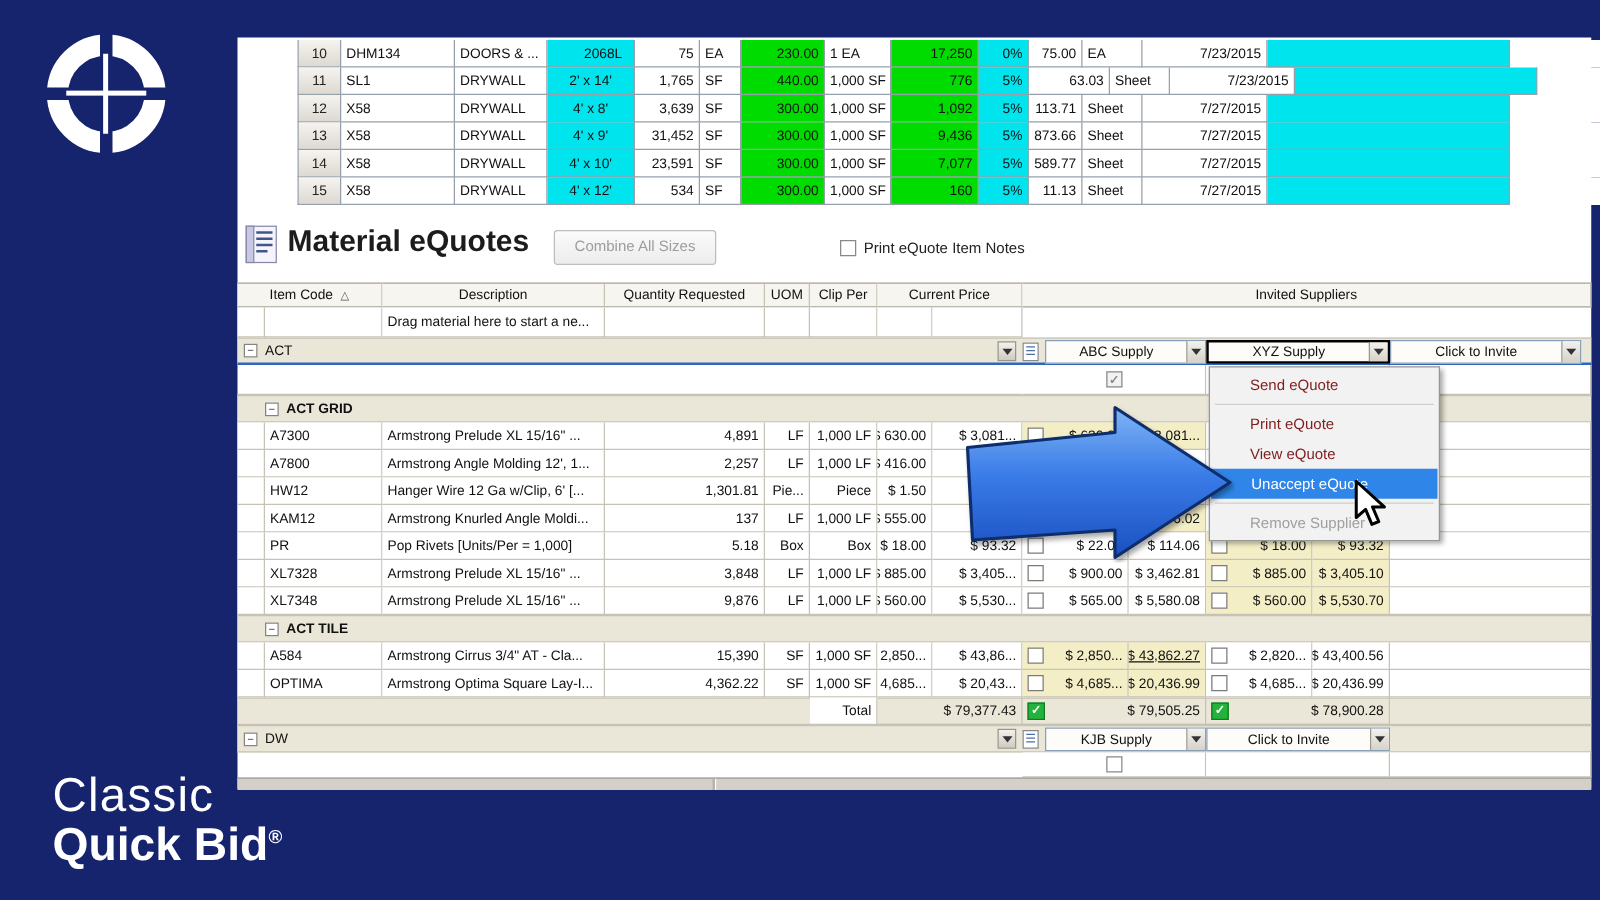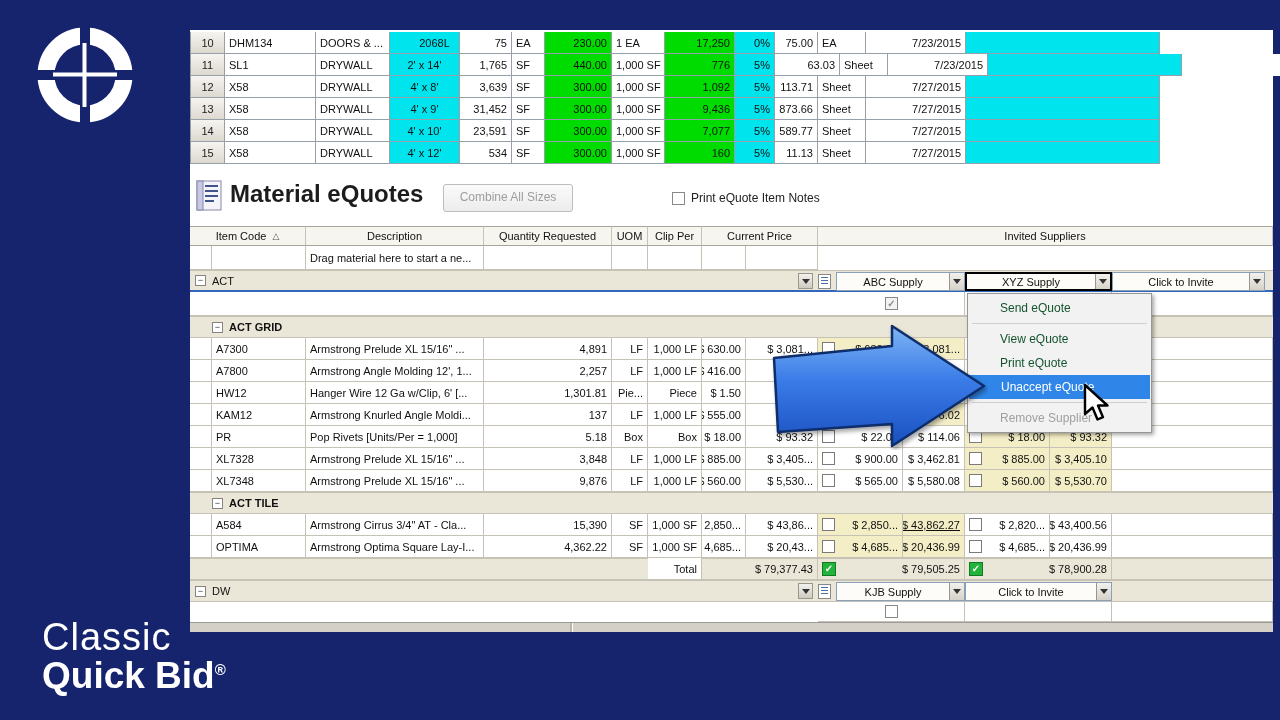--- a/index.html
+++ b/index.html
@@ -9,21 +9,21 @@
 
   
   .row{display:flex;box-sizing:border-box;}
   .cell{box-sizing:border-box;overflow:hidden;white-space:nowrap;padding:0 4px;display:flex;align-items:center;}
   .t-right{justify-content:flex-end;}
   .t-center{justify-content:center;}
 
   
   #topgrid{position:absolute;left:0;top:2px;}
   #topgrid .cell{height:22px;border-right:1px solid #96a0aa;border-bottom:1px solid #96a0aa;font-size:11px;}
-  #topgrid .th-num{background:linear-gradient(#f6f4f0,#ddd9d1);justify-content:center;border:1px solid #96a0aa;border-top:none;color:#222;}
+  #topgrid .th-num{background:linear-gradient(#f6f4f0,#ddd9d1);justify-content:center;border:1px solid #96a0aa;border-top:none;color:#222;margin-left:48px;}
   .c-cyan{background:#00e4ee;}
   .c-green{background:#00dc00;}
   #topgrid .no-border{border:none;background:#fff;}
 
   
   #sec-icon{position:absolute;left:6px;top:150px;}
   #sec-title{position:absolute;left:40px;top:150px;font-size:24px;font-weight:bold;color:#1c1c1c;letter-spacing:0px;}
   #combine-btn{position:absolute;left:253px;top:154px;width:128px;height:26px;border:1px solid #bdbdbd;border-radius:3px;
       background:linear-gradient(#fbfbfb,#ececec);color:#9d9d9d;font-size:12px;text-align:center;line-height:24px;}
   #print-notes{position:absolute;left:482px;top:161px;display:flex;align-items:center;gap:6px;font-size:12px;color:#222;}
@@ -53,21 +53,21 @@
   .combo.focused{border:2px solid #000;}
   .tri{width:0;height:0;border-left:4px solid transparent;border-right:4px solid transparent;border-top:5px solid #333;}
   .ddbtn{position:absolute;width:15px;height:16px;background:linear-gradient(#f2f1ed,#cfcbc1);border:1px solid #9a968c;
       box-sizing:border-box;display:flex;align-items:center;justify-content:center;}
   .docicon{position:absolute;width:13px;height:15px;background:#fff;border:1px solid #888;box-sizing:border-box;}
   .docicon i{display:block;height:1px;background:#4a6fa5;margin:2px 2px 0 2px;}
 
   
   #ctxmenu{position:absolute;left:967px;top:293px;width:183px;background:#f2f2f2;border:1px solid #979797;
       box-shadow:2px 2px 4px rgba(0,0,0,.35);padding:2px 0;z-index:40;}
-  .mitem{height:24px;display:flex;align-items:center;padding-left:32px;font-size:12px;color:#14532d;}
+  .mitem{height:24px;display:flex;align-items:center;padding-left:32px;font-size:12px;color:#7f1d1d;}
   .mitem.hl{background:#2f86e8;color:#fff;margin:0 1px;}
   .mitem.dis{color:#9f9f9f;}
   .msep{height:1px;background:#cfcfcf;margin:3px 4px;}
 
   
   #statusstrip{position:absolute;left:0;top:592px;width:1083px;height:9px;background:#d4d0c8;border-top:1px solid #9a9a9a;}
   #statusstrip .div{position:absolute;left:380px;top:0;width:2px;height:9px;background:#b8b4ac;border-right:1px solid #fff;}
 
   
   #brand{position:absolute;left:42px;top:618px;color:#fff;line-height:1.02;}
@@ -534,22 +534,22 @@
       </div>
 
     <div id="statusstrip">
         <span class="div"></span>
       </div>
   </div>
 
   <div id="ctxmenu">
       <div class="mitem">Send eQuote</div>
       <div class="msep"></div>
+      <div class="mitem">Print eQuote</div>
       <div class="mitem">View eQuote</div>
-      <div class="mitem">Print eQuote</div>
       <div class="mitem hl">Unaccept eQuote</div>
       <div class="msep"></div>
       <div class="mitem dis">Remove Supplier</div>
     </div>
 
   <svg id="bigarrow" width="216" height="128" viewBox="0 0 216 128">
     <defs>
       <linearGradient id="ag" x1="0" y1="0" x2="0" y2="1">
         <stop offset="0" stop-color="#7fb4f4"></stop>
         <stop offset="0.45" stop-color="#3a7ce8"></stop>

